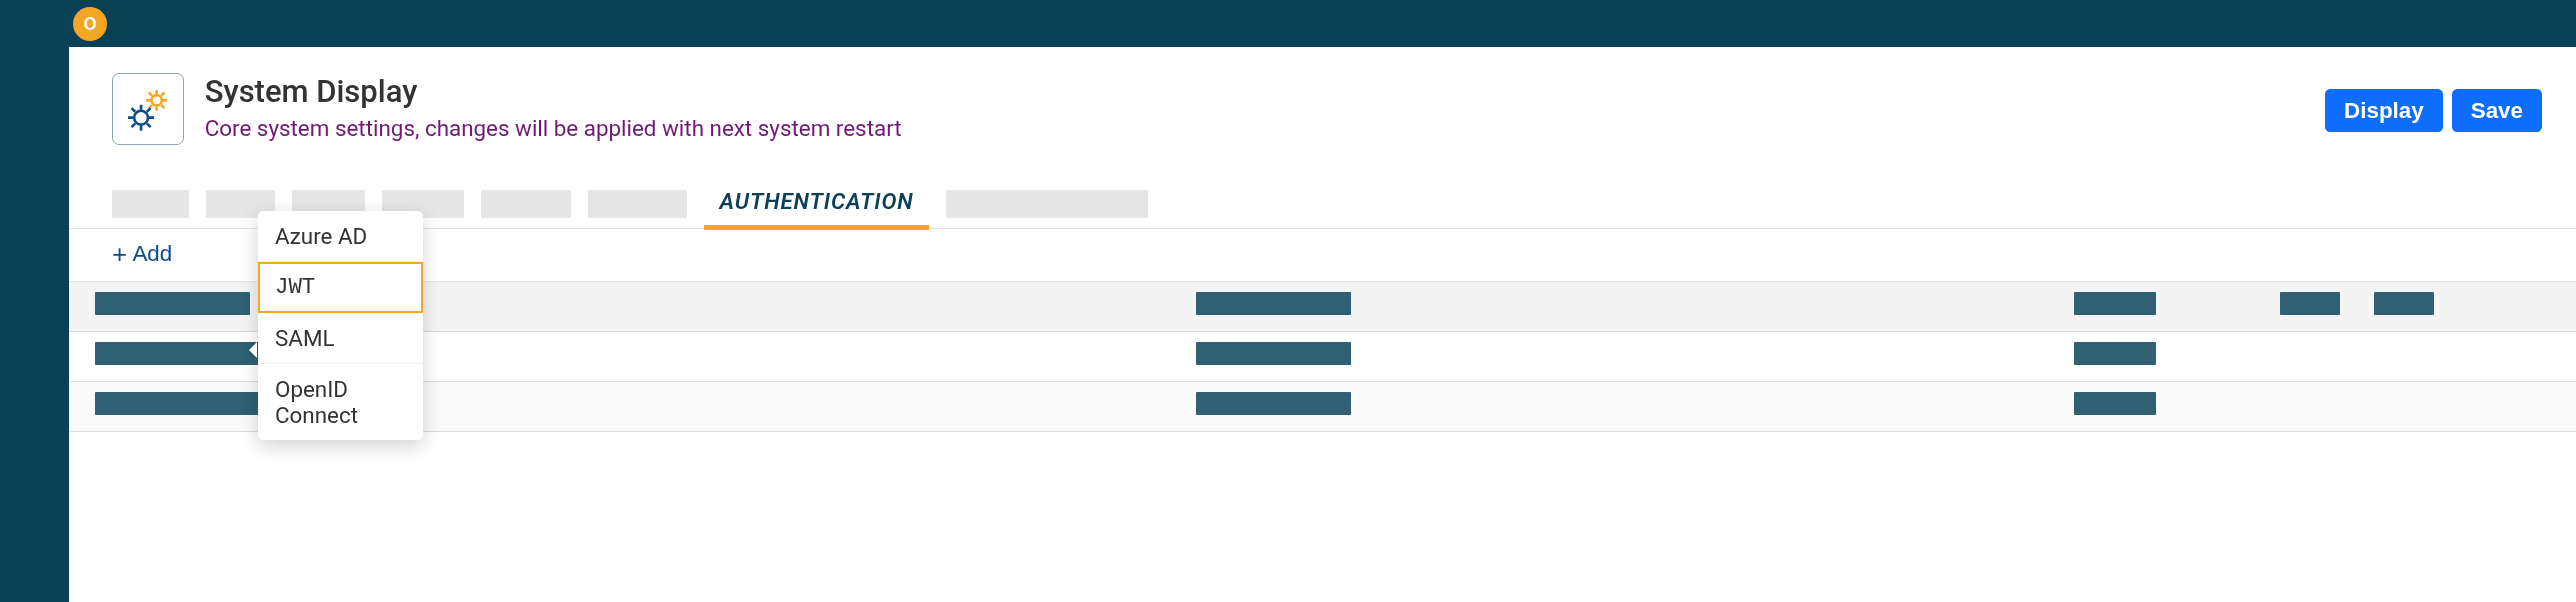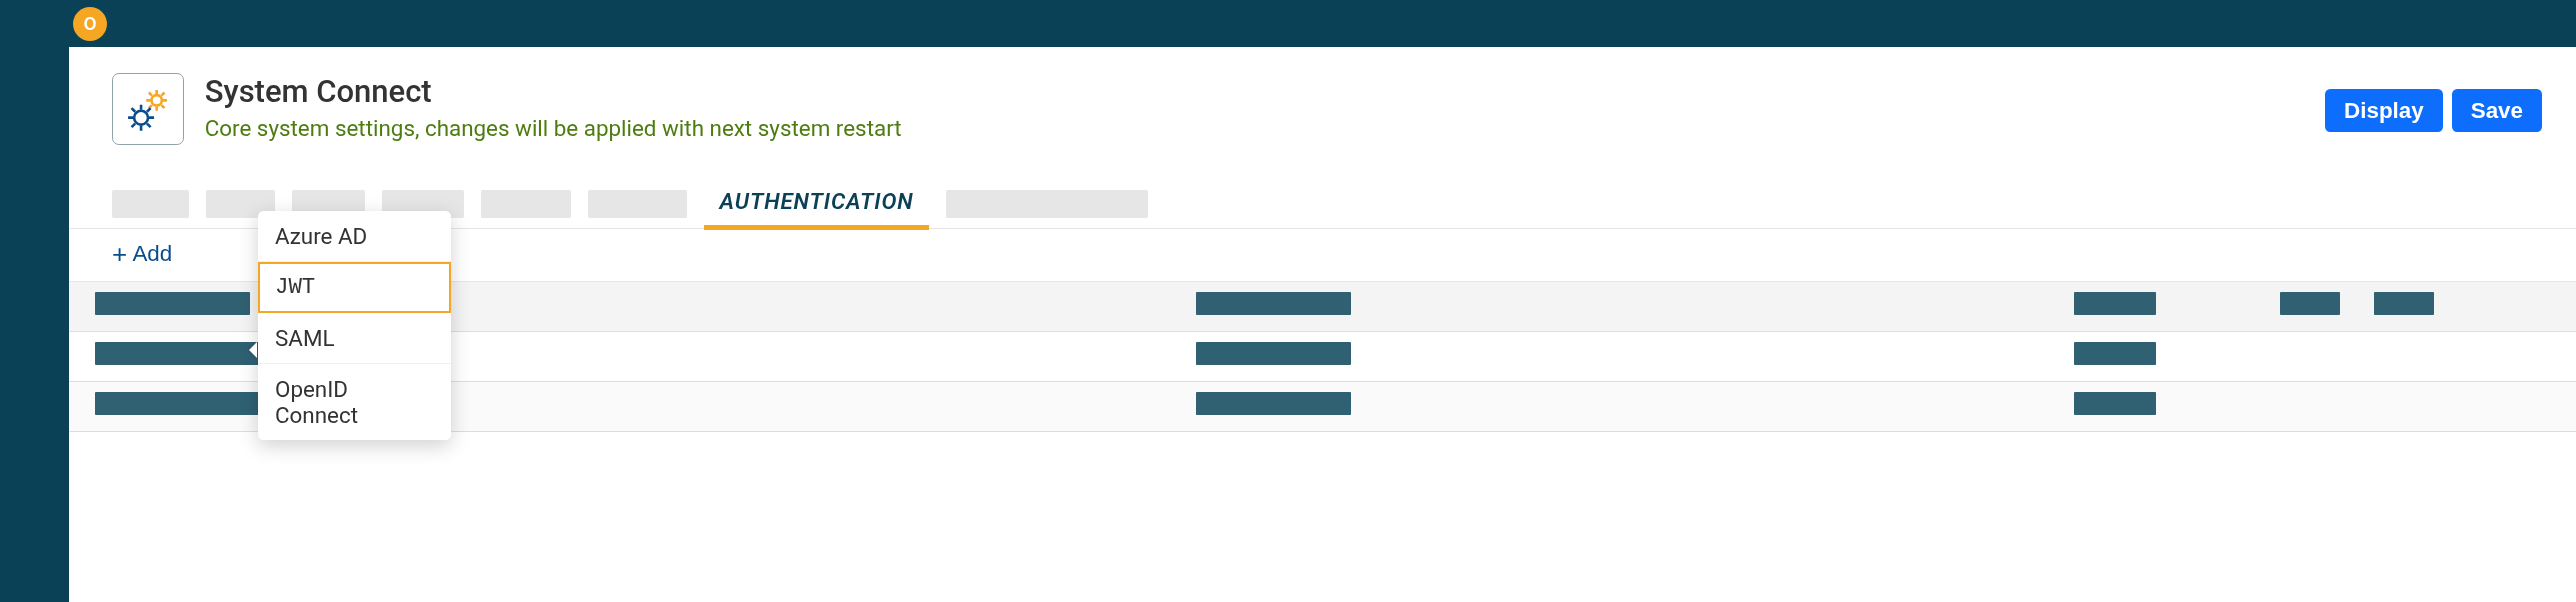--- a/index.html
+++ b/index.html
@@ -67,21 +67,21 @@
   }
   .header-text { flex-grow: 1; }
   .page-title {
     font-size: 31px;
     font-weight: 500;
     color: #333;
     margin-bottom: 5.2px;
   }
   .page-subtitle {
     font-size: 22.4px;
-    color: #4d7c0f;
+    color: #701a75;
   }
   .header-actions {
     position: absolute;
     right: 34px;
     top: 42px;
     display: flex;
     gap: 9px;
   }
   .btn {
     border: none;
@@ -168,21 +168,21 @@
     background: #2f6173;
     height: 22.4px;
     border-radius: 0.9px;
     display: inline-block;
   }
   
   .dropdown {
     position: absolute;
     left: 189px;
     top: 164px;
-    width: 193px;
+    width: 165px;
     background: #fff;
     border-radius: 5.2px;
     box-shadow: 0 5.2px 20.7px rgba(0,0,0,0.18);
     z-index: 50;
     overflow: visible;
   }
   .dropdown::before {
     content: "";
     position: absolute;
     left: -8.6px;
@@ -226,21 +226,21 @@
             <circle cx="40" cy="20" r="6"></circle>
             <path d="M40 8 v5 M40 27 v5 M28 20 h5 M47 20 h5 M31 11 l3.5 3.5 M45.5 25.5 l3.5 3.5 M49 11 l-3.5 3.5 M34.5 25.5 l-3.5 3.5"></path>
           </g>
           <g fill="none" stroke="#0a4d8c" stroke-width="3">
             <circle cx="22" cy="40" r="8"></circle>
             <path d="M22 25 v6 M22 49 v6 M7 40 h6 M31 40 h6 M11 29 l4.2 4.2 M28.8 46.8 l4.2 4.2 M33 29 l-4.2 4.2 M15.2 46.8 l-4.2 4.2"></path>
           </g>
         </svg>
       </div>
       <div class="header-text">
-        <div class="page-title">System Connect</div>
+        <div class="page-title">System Display</div>
         <div class="page-subtitle">Core system settings, changes will be applied with next system restart</div>
       </div>
       <div class="header-actions">
         <button class="btn">Display</button>
         <button class="btn">Save</button>
       </div>
     </div>
 
     <div class="tabs-row" id="tabs-row">
         <div class="tab-placeholder" style="width: 77px;"></div>

